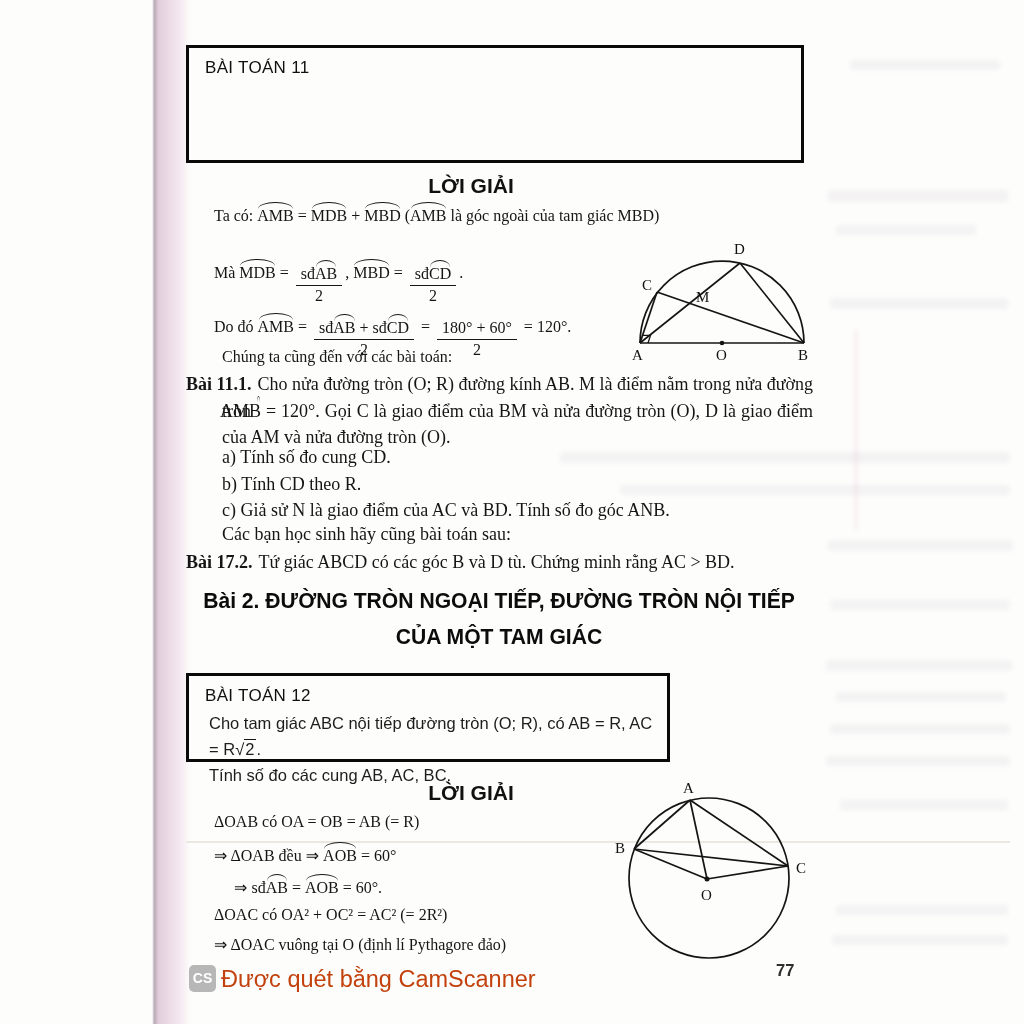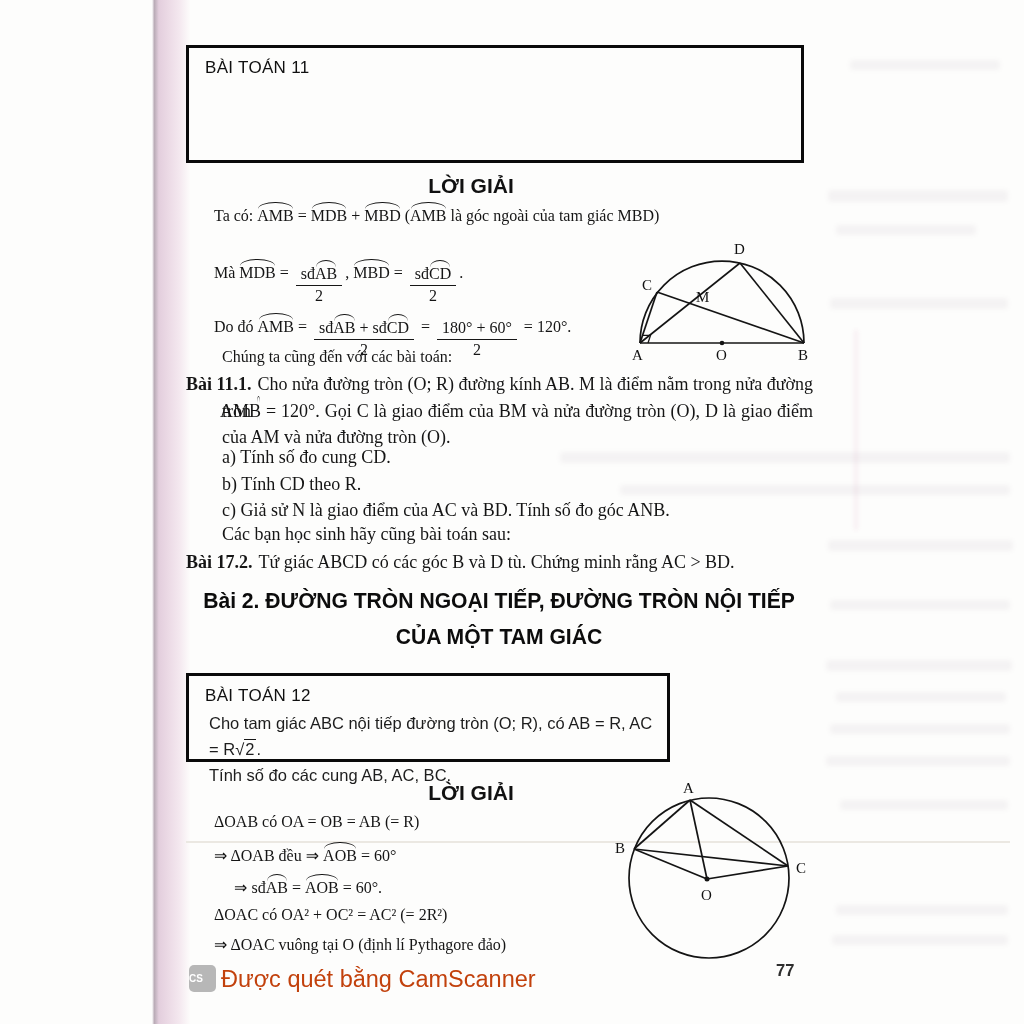--- a/index.html
+++ b/index.html
@@ -38,21 +38,21 @@
   .frac .num{display:block;padding:0 5px 2px;border-bottom:1.6px solid #161616;margin-top:28px;}
   .frac .den{display:block;padding-top:1px;}
   .rad{border-top:1.6px solid #161616;padding:0 2px 0 1px;}
 
   svg{position:absolute;overflow:visible;}
   svg .geo{stroke:#141414;stroke-width:1.7;fill:none;}
   svg text{font-family:"Liberation Serif",serif;font-size:15px;fill:#111;}
 
   .footer-badge{position:absolute;left:189px;top:965px;width:27px;height:27px;background:#b7b7b7;
     border-radius:5px;color:#ffffff;font-family:"Liberation Sans",sans-serif;font-weight:bold;
-    font-size:10px;text-align:left;line-height:27px;}
+    font-size:14px;text-align:center;line-height:27px;}
   .footer-text{position:absolute;left:221px;top:966px;font-family:"Liberation Sans",sans-serif;
     font-size:23.5px;color:#c2410c;}
   .page-number{position:absolute;left:776px;top:961px;font-family:"Liberation Sans",sans-serif;
     font-weight:bold;font-size:16.5px;color:#2e2e2e;}
 </style>
 </head>
 <body>
 
 <div class="page">
 

